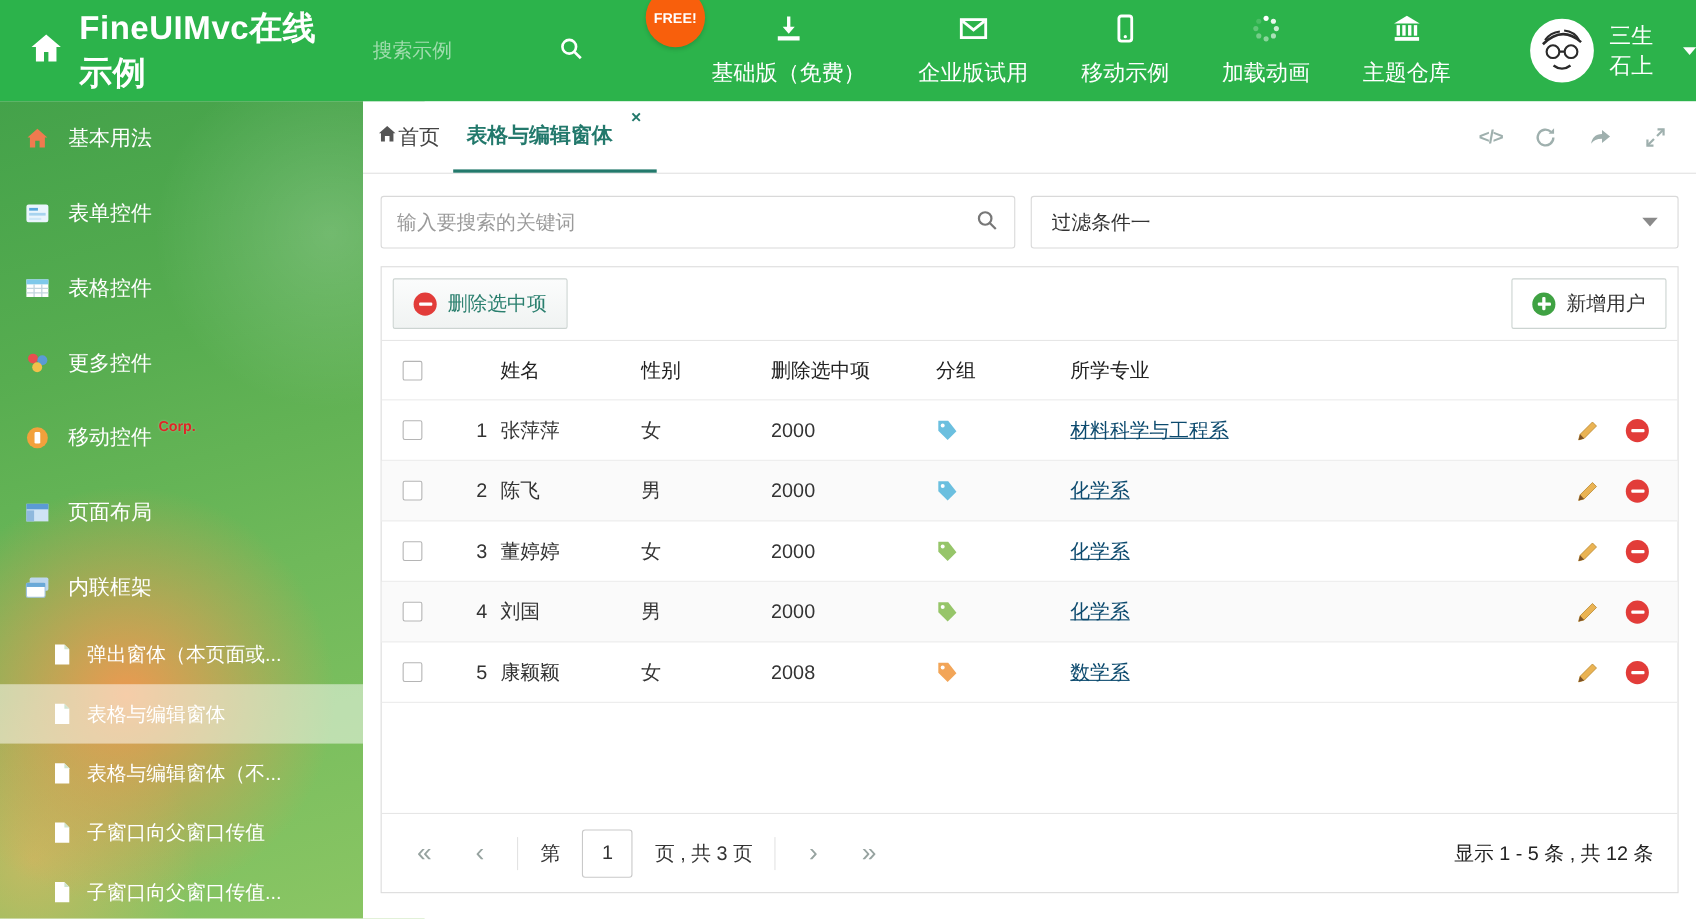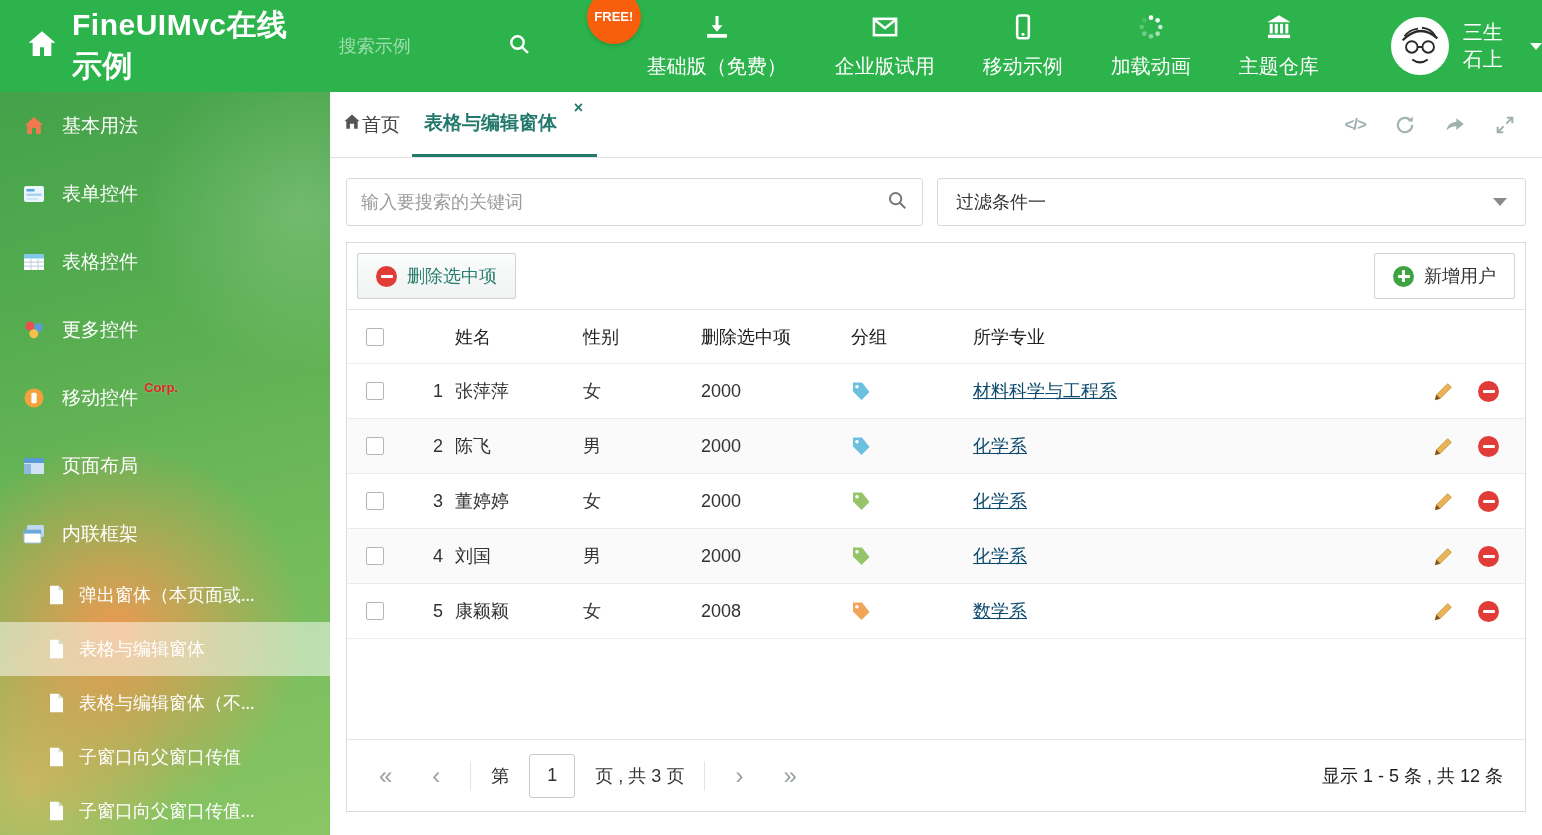--- a/index.html
+++ b/index.html
@@ -43,21 +43,21 @@
     font-size:19px; cursor:pointer; }
   .side-item .sicon { width:24px; height:24px; margin-right:16px; flex:none; }
   .side-item .sicon svg { width:24px; height:24px; }
   .corp-badge { color:#e02425; font-size:13px; font-weight:bold; margin-left:6px;
     align-self:flex-start; margin-top:16px; text-shadow:0 0 2px rgba(255,255,255,.4); }
   .chev-right { width:0; height:0; border-top:6px solid transparent; border-bottom:6px solid transparent;
     border-left:8px solid rgba(255,255,255,.95); margin-left:auto; }
   .chev-down { width:0; height:0; border-left:6px solid transparent; border-right:6px solid transparent;
     border-top:8px solid rgba(255,255,255,.95); margin-left:auto; }
   .side-sub { height:54px; display:flex; align-items:center; padding:0 22px 0 48px; color:#fff;
-    font-size:18px; cursor:pointer; white-space:nowrap;font-family:Liberation Serif, serif; }
+    font-size:18px; cursor:pointer; white-space:nowrap; }
   .side-sub.active { background:rgba(255,255,255,.5); }
   .side-sub .ficon { width:17px; height:20px; margin-right:14px; flex:none; }
   .side-sub .ficon svg { width:17px; height:20px; }
 
   
   .main { position:absolute; top:92px; left:330px; width:1212px; height:743px; background:#fff; }
 
   .tabbar { height:66px; border-bottom:1px solid #e2e2e2; display:flex; align-items:stretch; }
   .tab { display:flex; align-items:center; gap:0; padding:0 12px; font-size:19px; color:#444;
     cursor:pointer; position:relative; }

